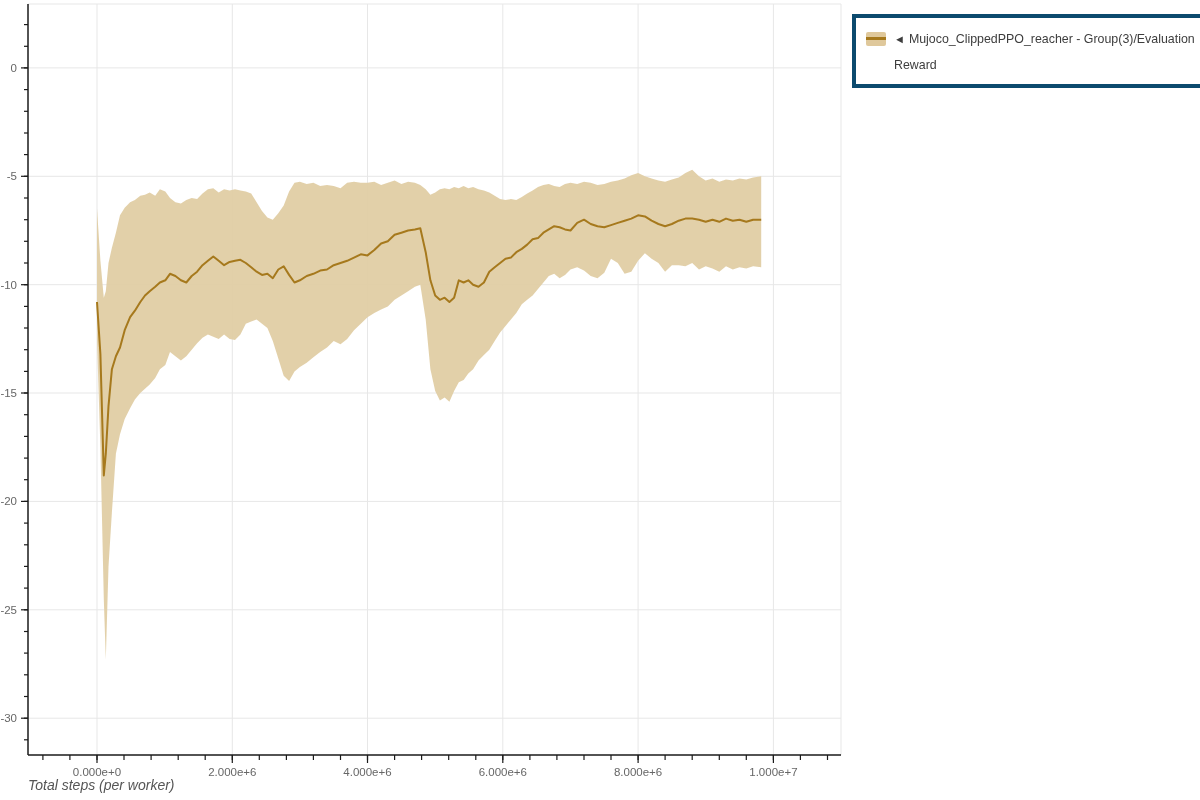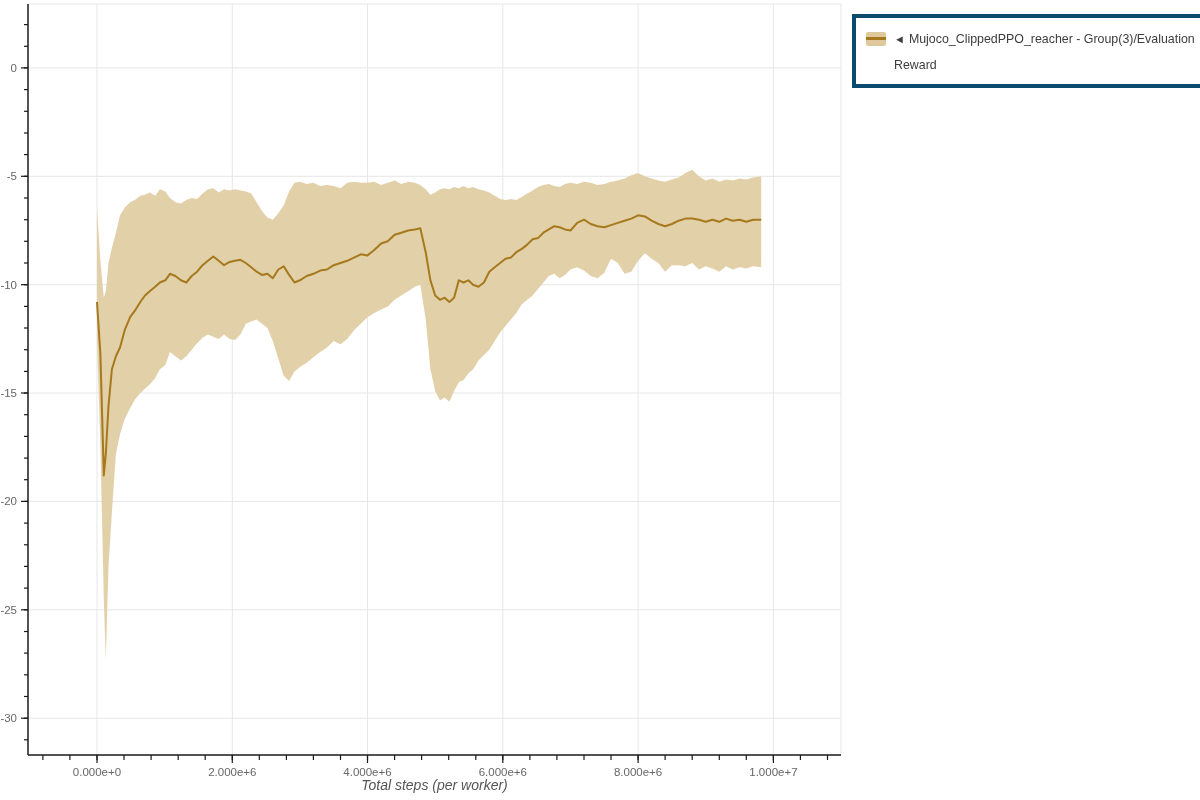--- a/index.html
+++ b/index.html
@@ -1,19 +1,19 @@
 <!DOCTYPE html>
 <html><head>
 <meta charset="utf-8">
 <style>
   html,body{margin:0;padding:0;background:#fff;}
   .stage{position:relative;width:1200px;height:800px;background:#fff;overflow:hidden;
          font-family:"Liberation Sans","DejaVu Sans",sans-serif;}
   .chart-svg{position:absolute;left:0;top:0;}
-  .x-title{position:absolute;left:28px;top:777px;width:813px;text-align:center;
+  .x-title{position:absolute;left:28px;top:777px;width:813px;
            font-style:italic;font-size:14px;color:#555;}
   .legend{position:absolute;left:852px;top:14px;width:385px;box-sizing:border-box;
           background:#fff;border:4px solid #0c4a6e;padding:8px 10px 6px 10px;}
   .legend-item{display:flex;align-items:flex-start;cursor:pointer;}
   .swatch{flex:0 0 auto;width:20px;height:14px;background:#dfc89b;border-radius:2px;
           position:relative;margin-top:6px;margin-right:8px;}
   .swatch-line{position:absolute;left:0;right:0;top:5px;height:3px;background:#a6791d;}
   .legend-text{font-size:12.4px;line-height:26px;color:#3d3d3d;}
   .legend-arrow{margin-right:4px;font-size:11px;color:#3d3d3d;}
 </style>

